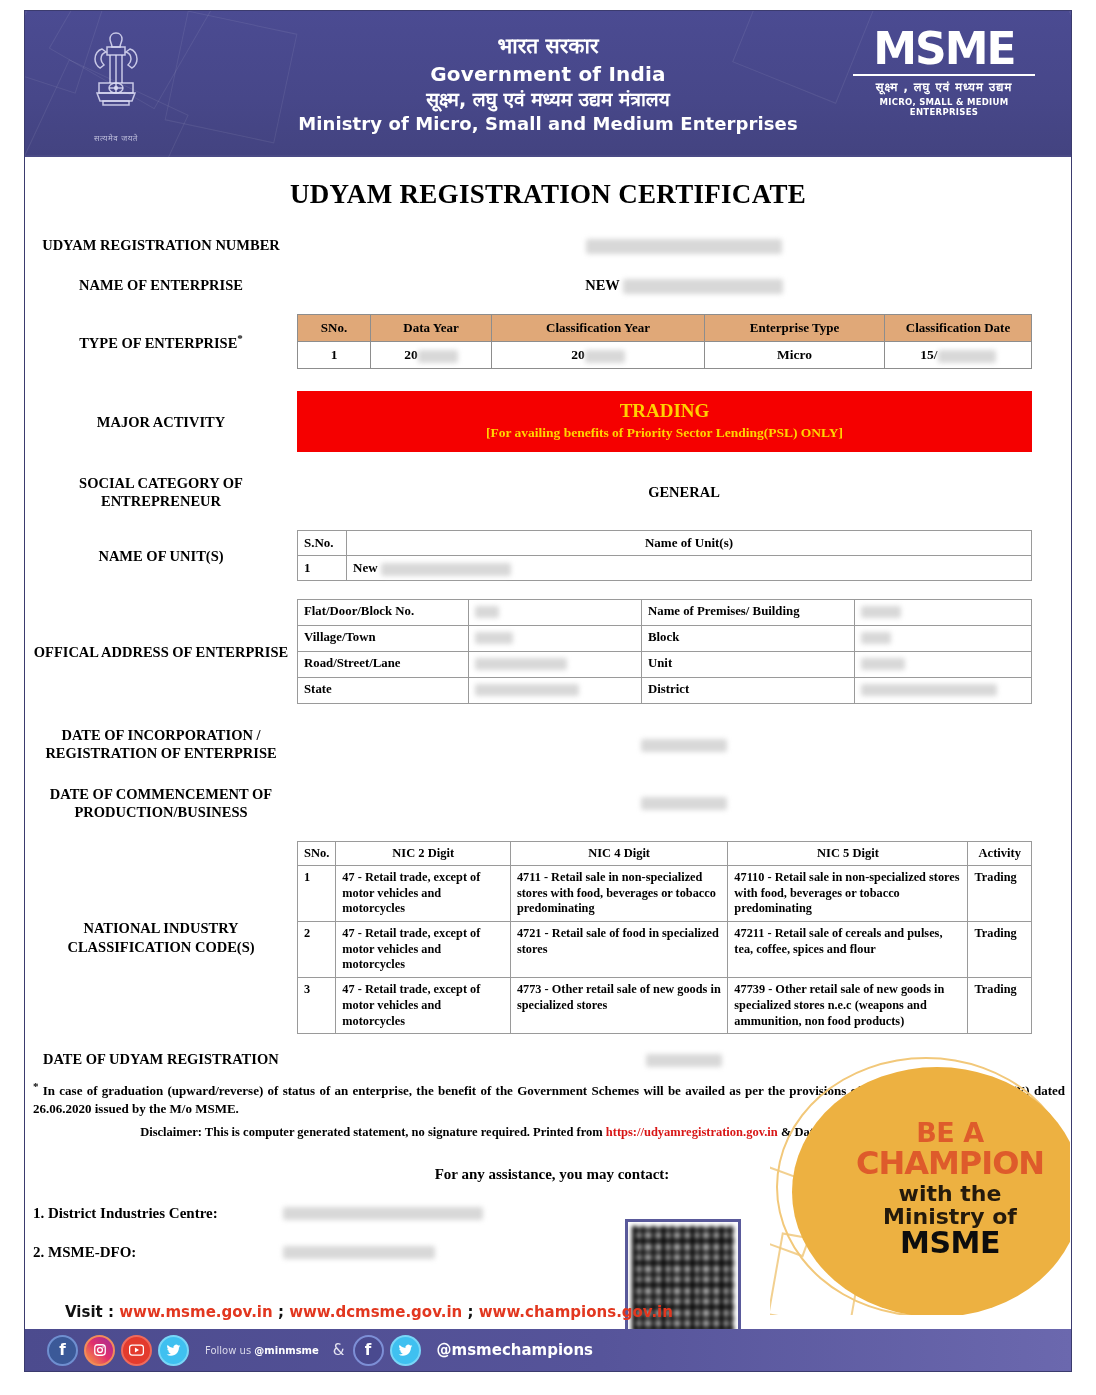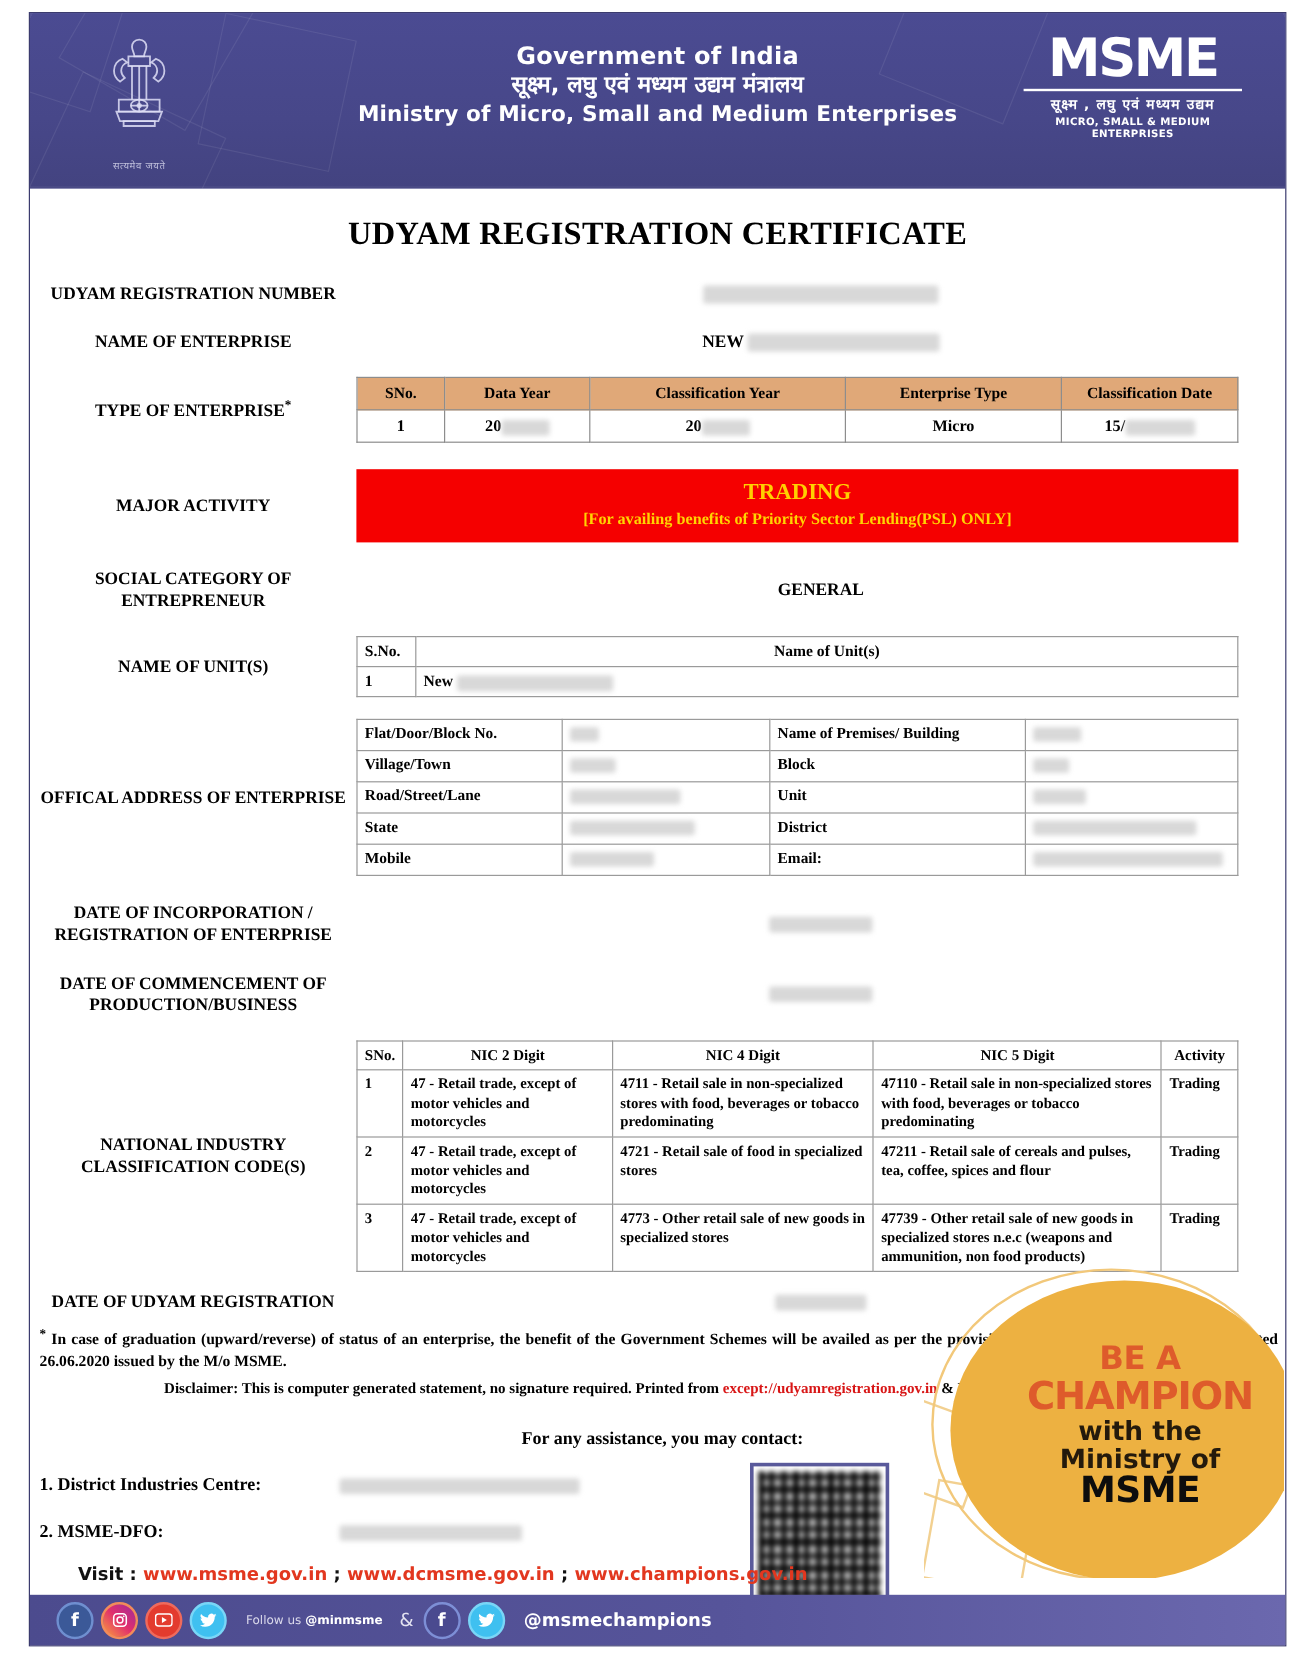--- a/index.html
+++ b/index.html
@@ -207,20 +207,21 @@
             <path d="M31 56v10M24 61h14"></path>
             <path d="M12 66h38l-3 8H15z"></path>
             <path d="M18 74h26v4H18z"></path>
           </g>
           <circle cx="31" cy="61" r="2.2" fill="rgba(222,222,246,.8)"></circle>
         </svg>
         <div class="motto">सत्यमेव जयते</div>
       </div>
 
       <div class="hdr-center">
+        <div class="h-hi1">भारत सरकार</div>
         <div class="h-en1">Government of India</div>
         <div class="h-hi2">सूक्ष्म, लघु एवं मध्यम उद्यम मंत्रालय</div>
         <div class="h-en2">Ministry of Micro, Small and Medium Enterprises</div>
       </div>
 
       <div class="msme-logo">
         <div class="msme-word">MSME</div>
         <div class="msme-rule"></div>
         <div class="msme-hi">सूक्ष्म , लघु एवं  मध्यम  उद्यम</div>
         <div class="msme-en">MICRO, SMALL &amp; MEDIUM ENTERPRISES</div>
@@ -323,26 +324,20 @@
             <td class="k">Road/Street/Lane</td>
             <td class="v"><span class="redact" style="width:92px;height:12px;" title=""></span></td>
             <td class="k2">Unit</td>
             <td><span class="redact" style="width:44px;height:12px;" title=""></span></td>
           </tr>
           <tr>
             <td class="k">State</td>
             <td class="v"><span class="redact" style="width:104px;height:12px;" title=""></span></td>
             <td class="k2">District</td>
             <td><span class="redact" style="width:136px;height:12px;" title=""></span></td>
-          </tr>
-          <tr>
-            <td class="k">Mobile</td>
-            <td class="v"><span class="redact" style="width:70px;height:12px;" title=""></span></td>
-            <td class="k2">Email:</td>
-            <td><span class="redact" style="width:158px;height:12px;" title=""></span></td>
           </tr>
         </tbody>
           </table>
       </div>
     </div>
 
     <div class="row" style="margin-top:22px;">
       <div class="lbl">DATE OF INCORPORATION / REGISTRATION OF ENTERPRISE</div>
       <div class="val val-c">
         <span class="redact" style="width:86px;height:13px;" title=""></span>
@@ -400,21 +395,21 @@
         <span class="redact" style="width:76px;height:13px;" title=""></span>
       </div>
     </div>
 
     <div class="note" style="margin-top:10px;">
       <span class="star">*</span>
       <span>In case of graduation (upward/reverse) of status of an enterprise, the benefit of the Government Schemes will be availed as per the provisions of Notification No. S.O. 2119(E) dated 26.06.2020 issued by the M/o MSME.</span>
     </div>
 
     <div class="disc">
-      <span>Disclaimer: This is computer generated statement, no signature required. Printed from </span><span class="lnk">except://udyamregistration.gov.in</span><span> &amp; Date of printing:- 15</span><span class="redact" style="width:52px;height:12px;" title=""></span>
+      <span>Disclaimer: This is computer generated statement, no signature required. Printed from </span><span class="lnk">https://udyamregistration.gov.in</span><span> &amp; Date of printing:- 15</span><span class="redact" style="width:52px;height:12px;" title=""></span>
     </div>
 
     <div class="assist" style="margin:26px 0 0 8px;text-align:center;">For any assistance, you may contact:</div>
 
     <div class="contact-line" style="margin:22px 0 0 8px;">
       <span class="ck">1. District Industries Centre:</span>
       <span class="redact" style="width:200px;height:13px;" title=""></span>
     </div>
     <div class="contact-line" style="margin:22px 0 0 8px;">
       <span class="ck">2. MSME-DFO:</span>

